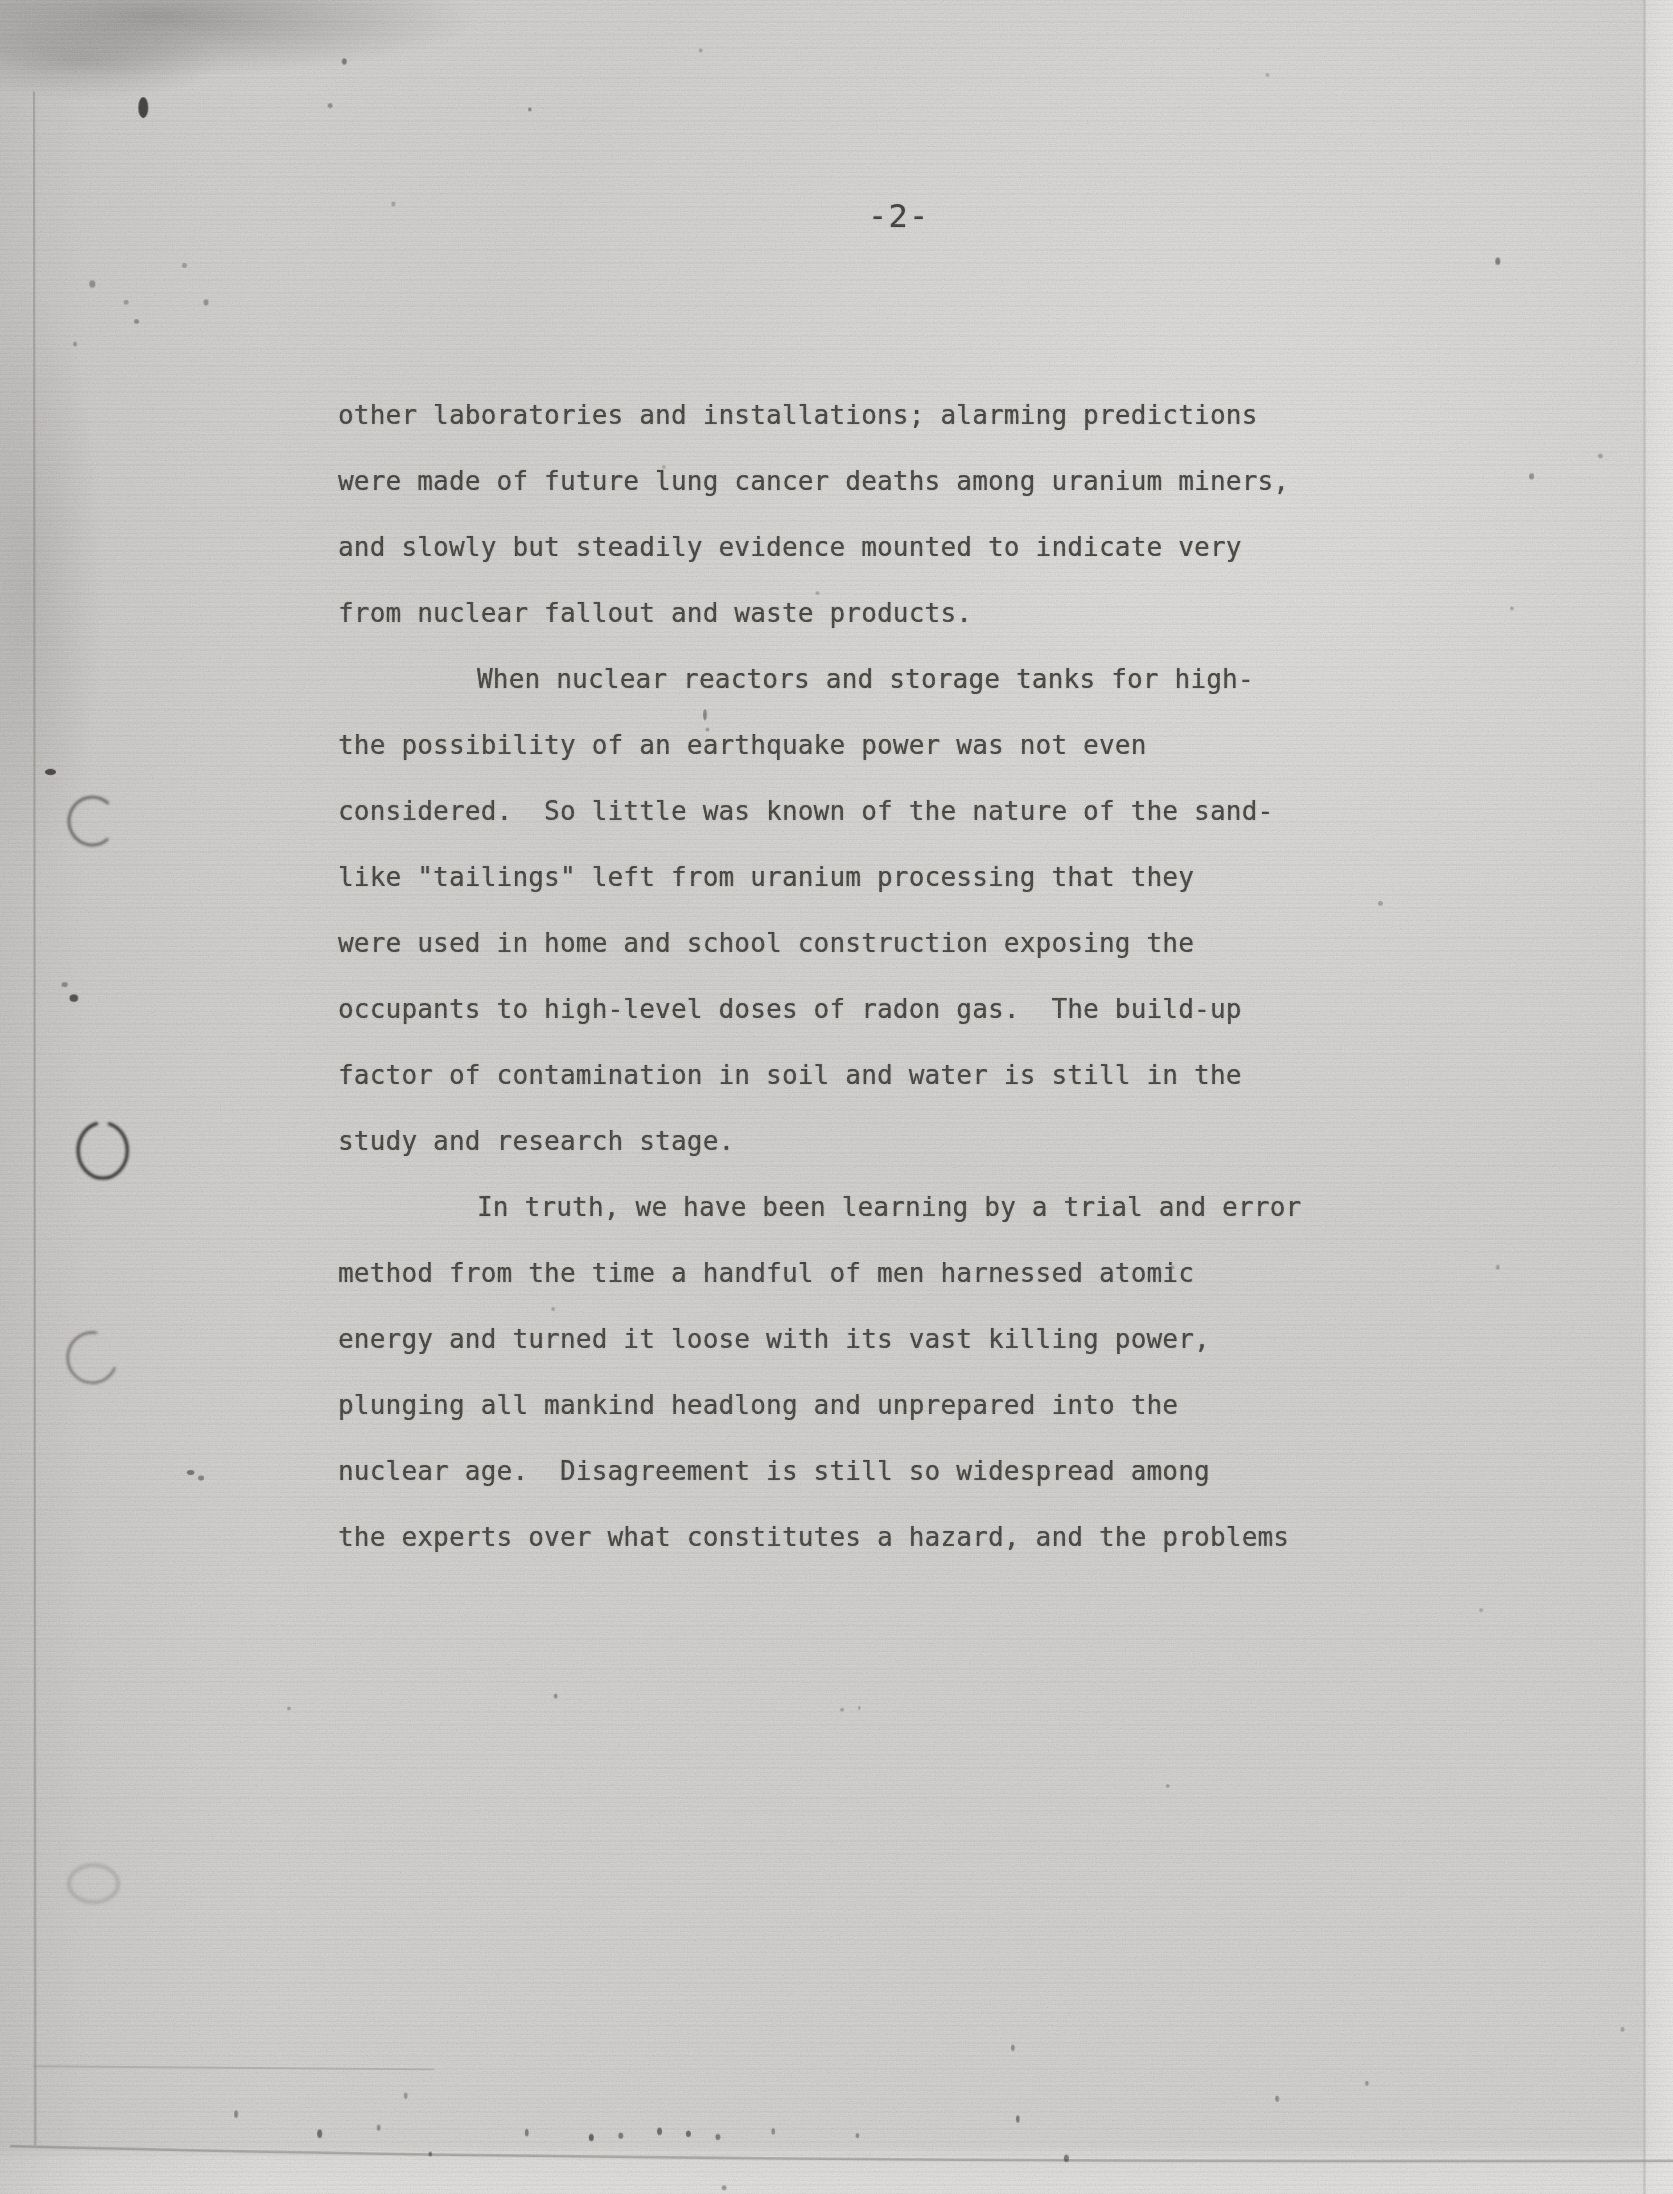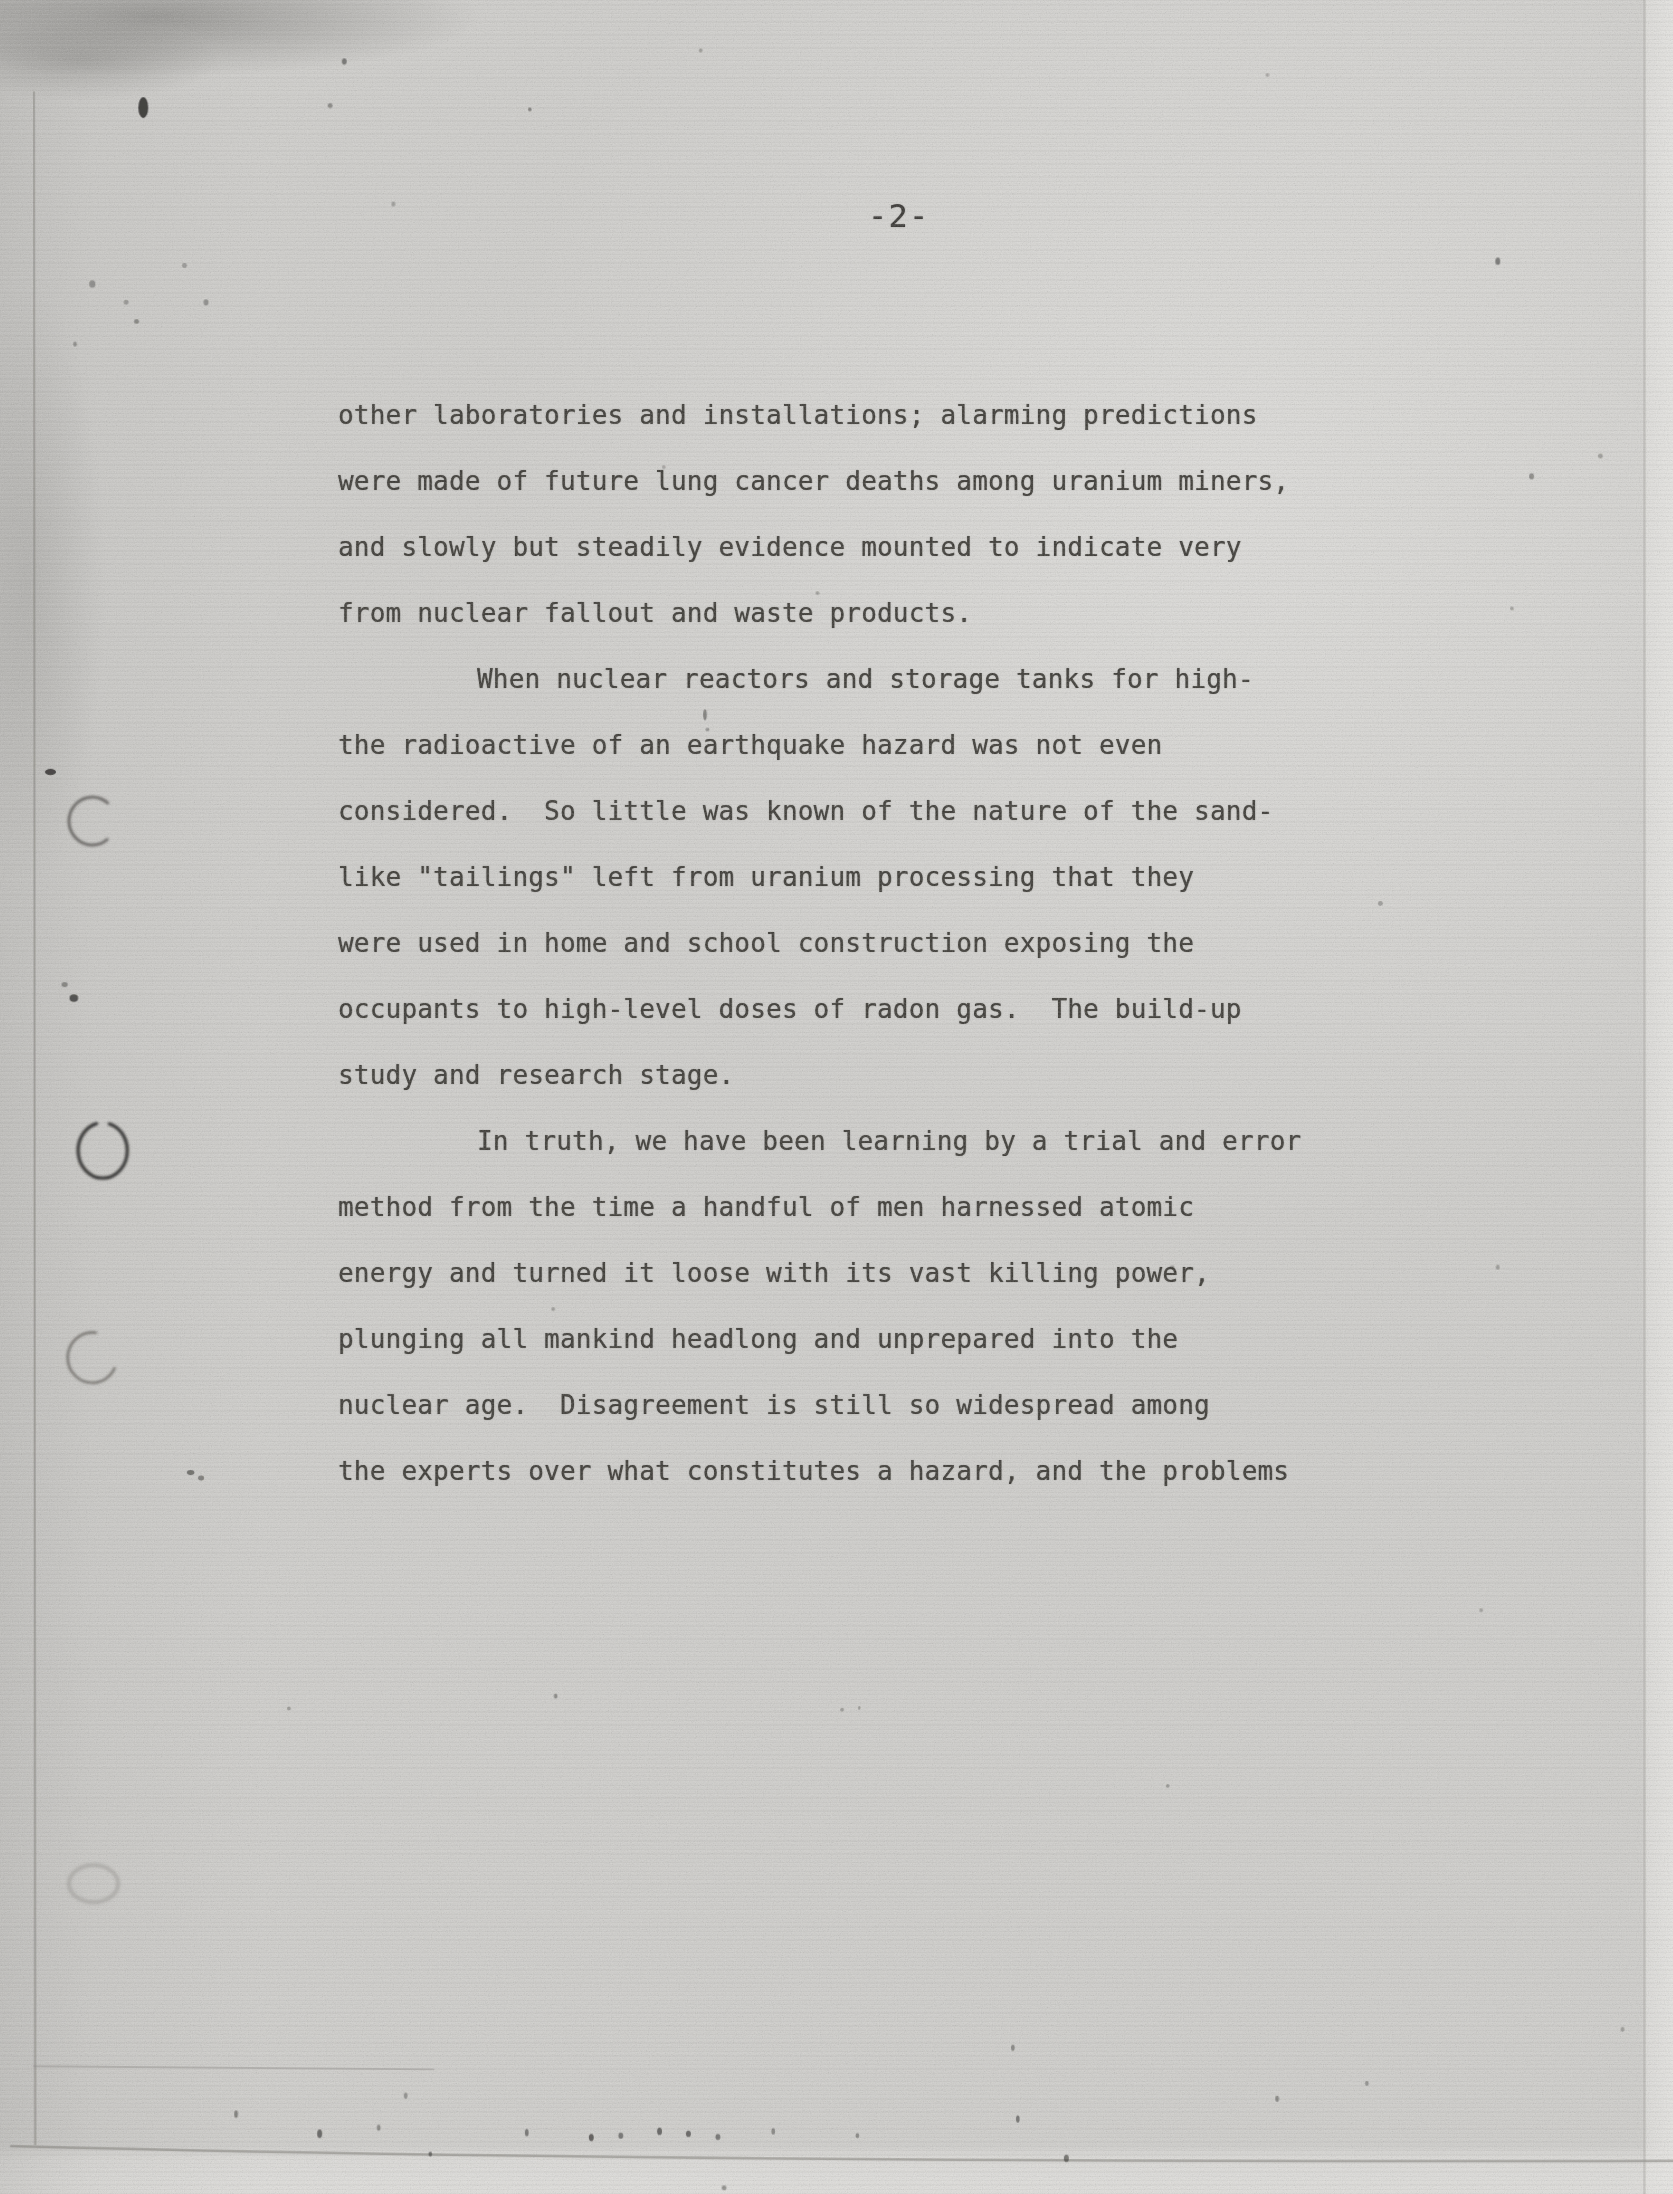--- a/index.html
+++ b/index.html
@@ -53,25 +53,26 @@
   <div class="shading"></div>
 
   <div class="pagenum">-2-</div>
 
   <div class="typed">
       <div class="line">other laboratories and installations; alarming predictions</div>
       <div class="line">were made of future lung cancer deaths among uranium miners,</div>
       <div class="line">and slowly but steadily evidence mounted to indicate very</div>
       <div class="line">from nuclear fallout and waste products.</div>
       <div class="line indent">When nuclear reactors and storage tanks for high-</div>
-      <div class="line">the radioactive of an earthquake hazard was not even</div>
+      <div class="line">the possibility of an earthquake power was not even</div>
       <div class="line">considered.  So little was known of the nature of the sand-</div>
       <div class="line">like "tailings" left from uranium processing that they</div>
       <div class="line">were used in home and school construction exposing the</div>
       <div class="line">occupants to high-level doses of radon gas.  The build-up</div>
+      <div class="line">factor of contamination in soil and water is still in the</div>
       <div class="line">study and research stage.</div>
       <div class="line indent">In truth, we have been learning by a trial and error</div>
       <div class="line">method from the time a handful of men harnessed atomic</div>
       <div class="line">energy and turned it loose with its vast killing power,</div>
       <div class="line">plunging all mankind headlong and unprepared into the</div>
       <div class="line">nuclear age.  Disagreement is still so widespread among</div>
       <div class="line">the experts over what constitutes a hazard, and the problems</div>
     </div>
 
   <div class="striations"></div>

